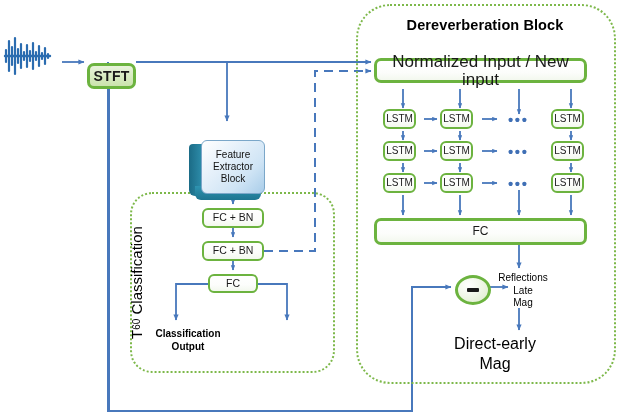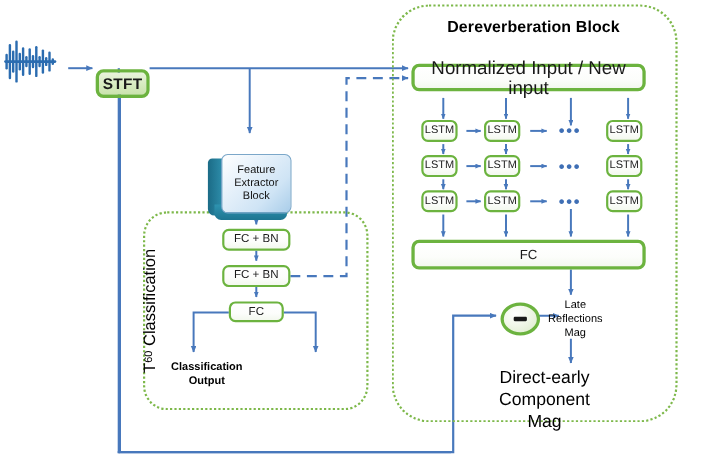--- a/index.html
+++ b/index.html
@@ -284,24 +284,23 @@
     <span><span>T</span><sub>60</sub><span> Classification</span></span>
   </div>
 
   <div id="cls-out" class="lbl">
     <div>Classification</div>
     <div>Output</div>
   </div>
 
 
   <div id="late-refl" class="lbl">
+    <div>Reflections</div>
     <div>Late</div>
-    <div>Reflections</div>
     <div>Mag</div>
   </div>
 
   <div id="direct-early" class="lbl">
     <div>Direct-early</div>
-    <div>Component</div>
     <div>Mag</div>
   </div>
 
 </div>
 
 </body></html>

